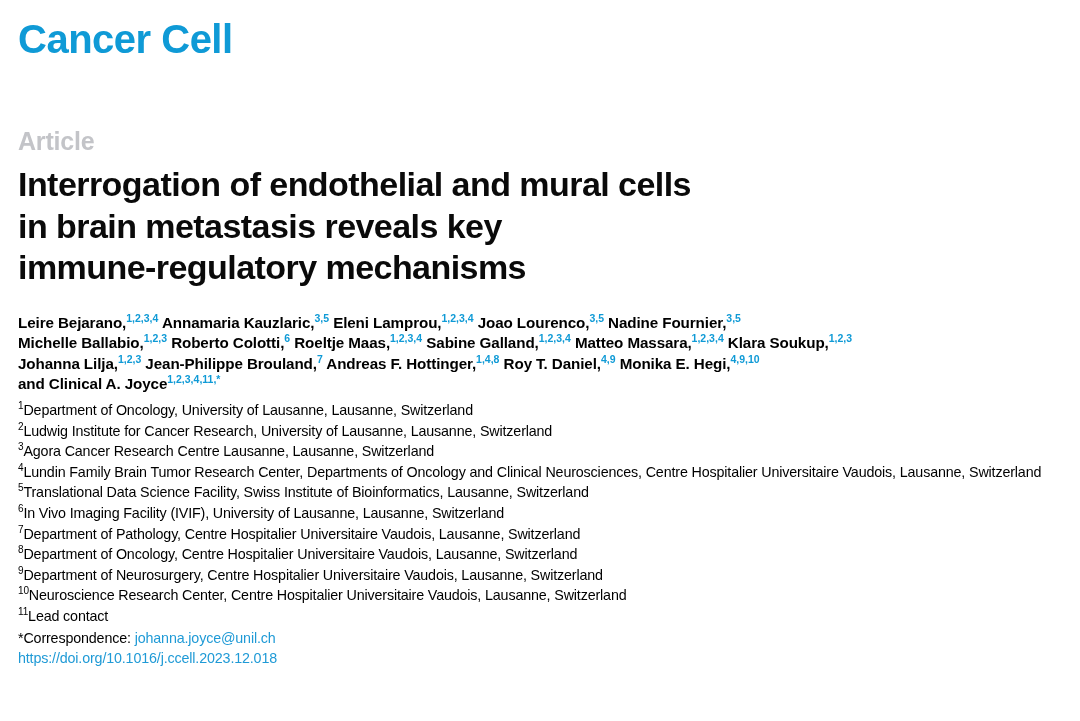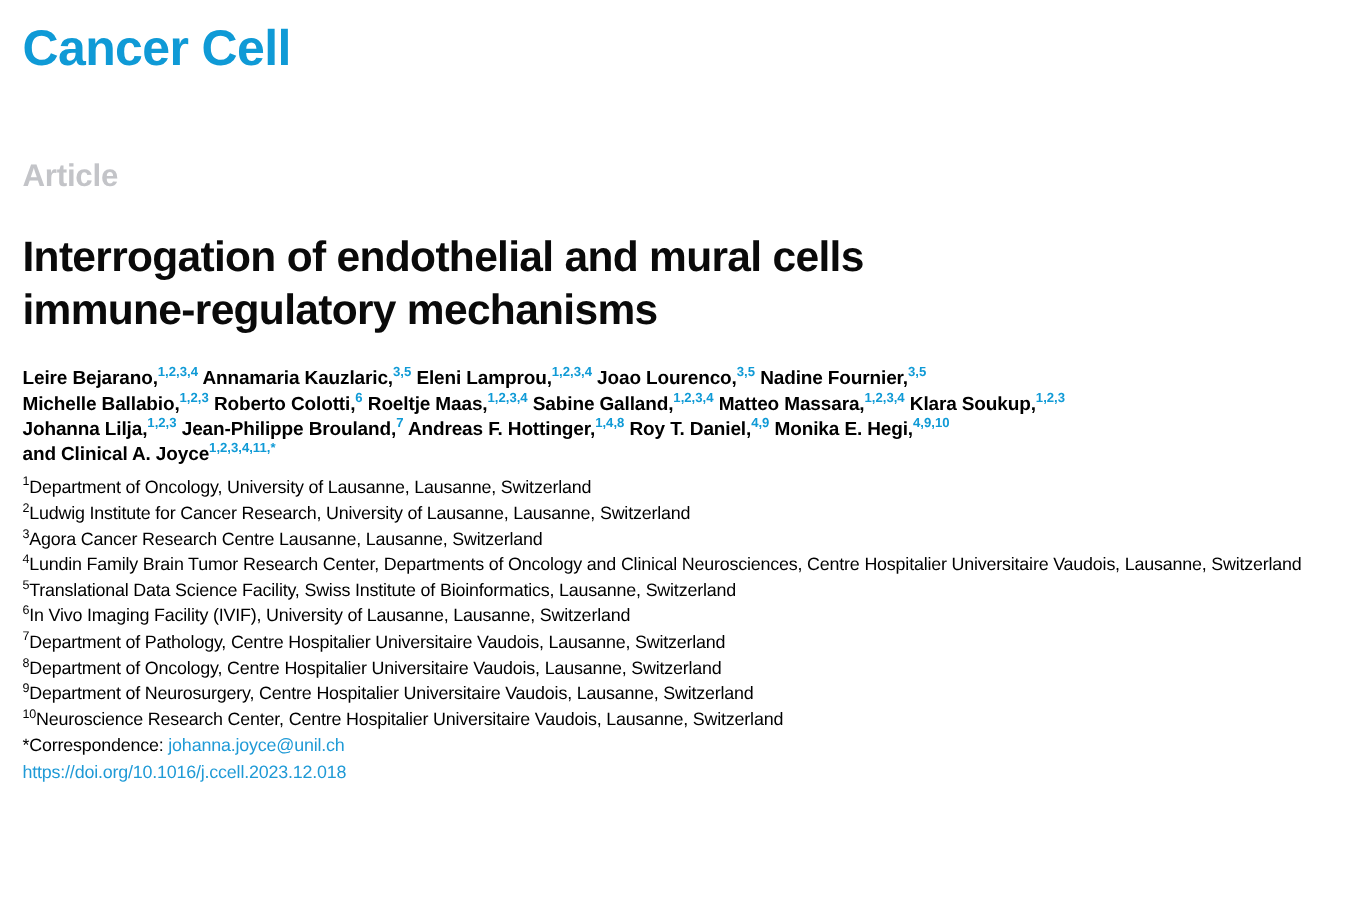--- a/index.html
+++ b/index.html
@@ -75,21 +75,21 @@
     line-height: 1;
   }
 
   
   .article-title {
     font-size: 34px;
     font-weight: bold;
     line-height: 1.225;
     letter-spacing: -0.55px;
     color: #0a0a0a;
-    margin-top: 32px;
+    margin-top: 10px;
     max-width: 900px;
   }
   .article-title .tline { display: block; }
 
   
   .authors {
     margin-top: 24px;
     font-size: 15.2px;
     font-weight: bold;
     line-height: 20.3px;
@@ -146,20 +146,21 @@
 
   <div class="masthead">
     <div class="journal-title">Cancer Cell</div>
 
   </div>
 
   <div class="article-label">Article</div>
 
   <h1 class="article-title">
     <span class="tline">Interrogation of endothelial and mural cells</span>
+    <span class="tline">in brain metastasis reveals key</span>
     <span class="tline">immune-regulatory mechanisms</span>
   </h1>
 
   <div class="authors">
     <span class="aline">
       <span>Leire Bejarano,</span><sup>1,2,3,4</sup>
       <span>Annamaria Kauzlaric,</span><sup>3,5</sup>
       <span>Eleni Lamprou,</span><sup>1,2,3,4</sup>
       <span>Joao Lourenco,</span><sup>3,5</sup>
       <span>Nadine Fournier,</span><sup>3,5</sup>
@@ -188,20 +189,21 @@
     <span class="affil"><sup>1</sup><span>Department of Oncology, University of Lausanne, Lausanne, Switzerland</span></span>
     <span class="affil"><sup>2</sup><span>Ludwig Institute for Cancer Research, University of Lausanne, Lausanne, Switzerland</span></span>
     <span class="affil"><sup>3</sup><span>Agora Cancer Research Centre Lausanne, Lausanne, Switzerland</span></span>
     <span class="affil"><sup>4</sup><span>Lundin Family Brain Tumor Research Center, Departments of Oncology and Clinical Neurosciences, Centre Hospitalier Universitaire Vaudois, Lausanne, Switzerland</span></span>
     <span class="affil"><sup>5</sup><span>Translational Data Science Facility, Swiss Institute of Bioinformatics, Lausanne, Switzerland</span></span>
     <span class="affil"><sup>6</sup><span>In Vivo Imaging Facility (IVIF), University of Lausanne, Lausanne, Switzerland</span></span>
     <span class="affil"><sup>7</sup><span>Department of Pathology, Centre Hospitalier Universitaire Vaudois, Lausanne, Switzerland</span></span>
     <span class="affil"><sup>8</sup><span>Department of Oncology, Centre Hospitalier Universitaire Vaudois, Lausanne, Switzerland</span></span>
     <span class="affil"><sup>9</sup><span>Department of Neurosurgery, Centre Hospitalier Universitaire Vaudois, Lausanne, Switzerland</span></span>
     <span class="affil"><sup>10</sup><span>Neuroscience Research Center, Centre Hospitalier Universitaire Vaudois, Lausanne, Switzerland</span></span>
+    <span class="affil"><sup>11</sup><span>Lead contact</span></span>
   </div>
 
   <div class="corr-block">
     <span class="corr-line"><span>*Correspondence:</span> <a class="link" href="#">johanna.joyce@unil.ch</a></span>
     <span class="doi-line"><a class="link" href="#">https://doi.org/10.1016/j.ccell.2023.12.018</a></span>
   </div>
 
 </div>
 
 </body></html>

